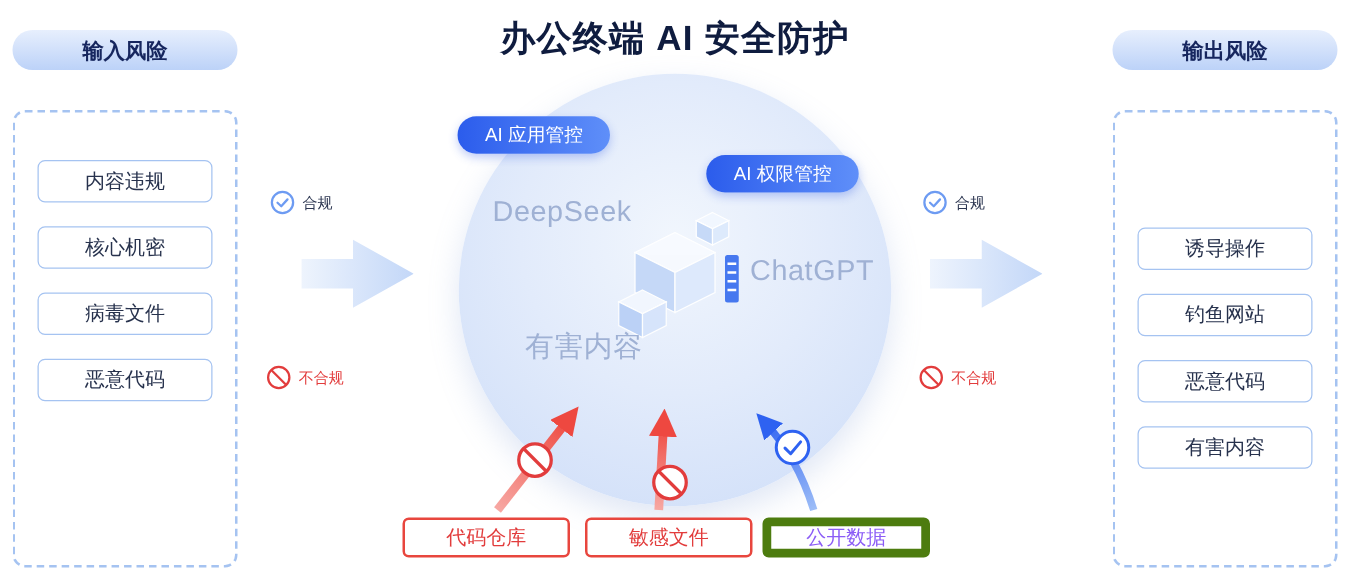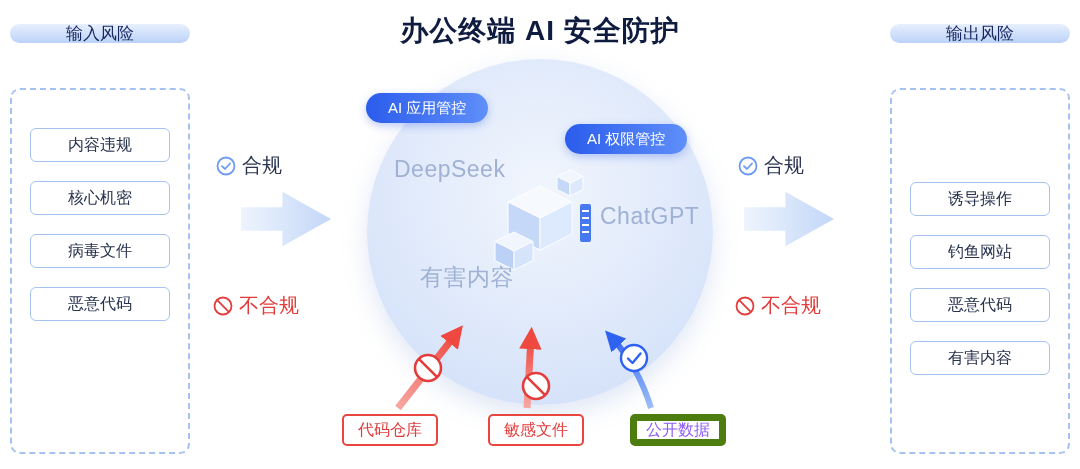--- a/index.html
+++ b/index.html
@@ -2,37 +2,37 @@
 <html><head>
 <meta charset="utf-8">
 <style>
   * { box-sizing: border-box; }
   body { margin:0; background:#fff; font-family:"Liberation Sans","DejaVu Sans",sans-serif; }
   .canvas { position:relative; width:1080px; height:469px; background:#fff; overflow:hidden; }
 
   .title { position:absolute; top:12px; left:0; width:100%; text-align:center;
            font-size:28px; font-weight:700; color:#0f1c3f; letter-spacing:1px; z-index:5; }
 
-  .pill { position:absolute; top:24px; width:180px; height:19px; border-radius:16px;
+  .pill { position:absolute; top:24px; width:180px; height:32px; border-radius:16px;
           background:linear-gradient(180deg,#e7effd 0%,#bcd2f8 100%);
-          color:#16265e; font-size:17px; font-weight:400;
+          color:#16265e; font-size:17px; font-weight:700;
           display:flex; align-items:center; justify-content:center; z-index:4; }
   .left-pill { left:10px; } .right-pill { left:890px; }
 
   .dash-box { position:absolute; top:88px; width:180px; height:366px;
               border:2px dashed #a5c3f1; border-radius:10px;
               display:flex; flex-direction:column; align-items:center; gap:19px; z-index:3; background:#fff; }
   .left-box { left:10px; padding-top:38px; }
   .right-box { left:890px; padding-top:92px; }
 
   .risk-item { width:140px; height:34px; flex:0 0 34px; border:1.5px solid #a5c3f1; border-radius:6px;
                background:#fff; color:#27324d; font-size:16px;
                display:flex; align-items:center; justify-content:center; }
 
-  .flow-label { position:absolute; display:flex; align-items:center; gap:6px; font-size:20px; z-index:3; }
+  .flow-label { position:absolute; display:flex; align-items:center; gap:6px; font-size:12px; z-index:3; }
   .flow-label.ok { color:#2b3550; }
   .flow-label.no { color:#e23c3c;margin-top:26px; }
 
   .big-arrow { position:absolute; width:90px; height:62px;
                background:linear-gradient(90deg,#eef4fd 0%,#c3d7f8 100%);
                clip-path:polygon(0 31%, 46% 31%, 46% 6%, 100% 50%, 46% 94%, 46% 69%, 0 69%); z-index:2; }
 
   .center-circle { position:absolute; left:367px; top:59px; width:346px; height:346px; border-radius:50%;
                    background:radial-gradient(circle at 50% 38%, #f1f6fd 0%, #e2ebfb 45%, #ccdcf8 100%);
                    box-shadow:0 10px 24px rgba(130,160,215,0.25); z-index:1; }
@@ -40,22 +40,22 @@
   .ctrl-badge { position:absolute; height:30px; padding:0 22px; border-radius:15px;
                 background:linear-gradient(90deg,#2b5cec 0%,#5f8ff9 100%);
                 color:#fff; font-size:15px; display:flex; align-items:center; justify-content:center;
                 box-shadow:0 3px 8px rgba(45,90,230,0.30); z-index:4; }
 
   .model-name { position:absolute; font-size:23px; color:#9fb1d4; letter-spacing:0.5px; z-index:2; }
 
   .cubes { position:absolute; left:462px; top:148px; z-index:2; }
   .overlay { position:absolute; left:0; top:0; z-index:3; pointer-events:none; }
 
-  .src-box { position:absolute; top:414px; width:96px; height:32px; border-radius:5px; background:#fff;
-             font-size:16px; display:flex; align-items:center; justify-content:center; z-index:4;margin-left:20px; }
+  .src-box { position:absolute; top:414px; width:134px; height:32px; border-radius:5px; background:#fff;
+             font-size:16px; display:flex; align-items:center; justify-content:center; z-index:4; }
   .src-box.red  { border:2px solid #e8463e; color:#e23c3c; }
   .src-box.blue { border:7px solid #4d7c0f; color:#8b5cf6; }
   .ic { flex:0 0 auto; }
 </style>
 </head>
 <body>
 
 <div class="canvas">
 
   <div class="title">办公终端 AI 安全防护</div>

